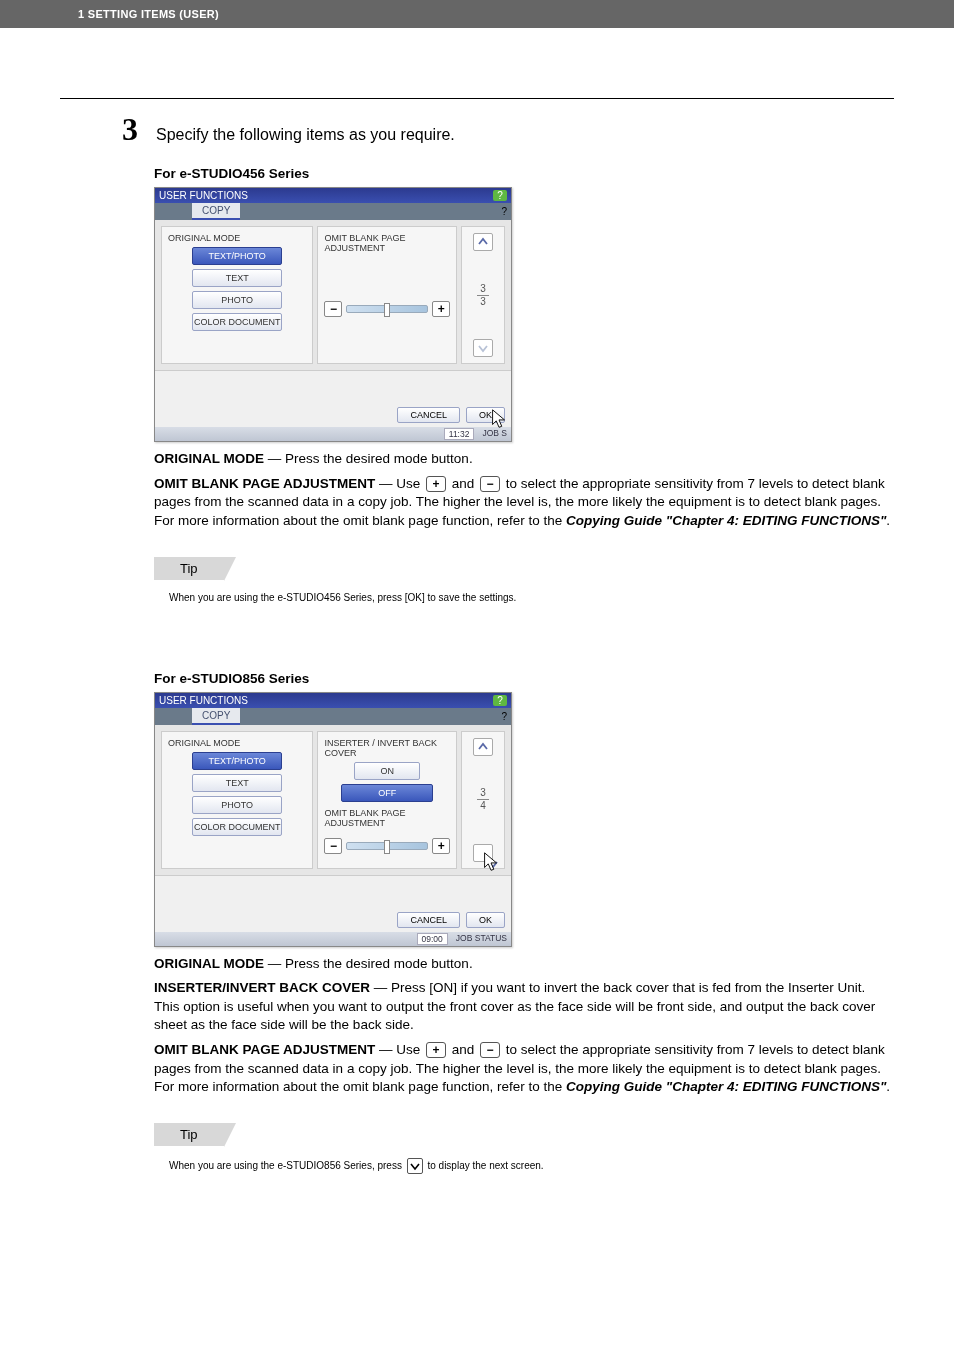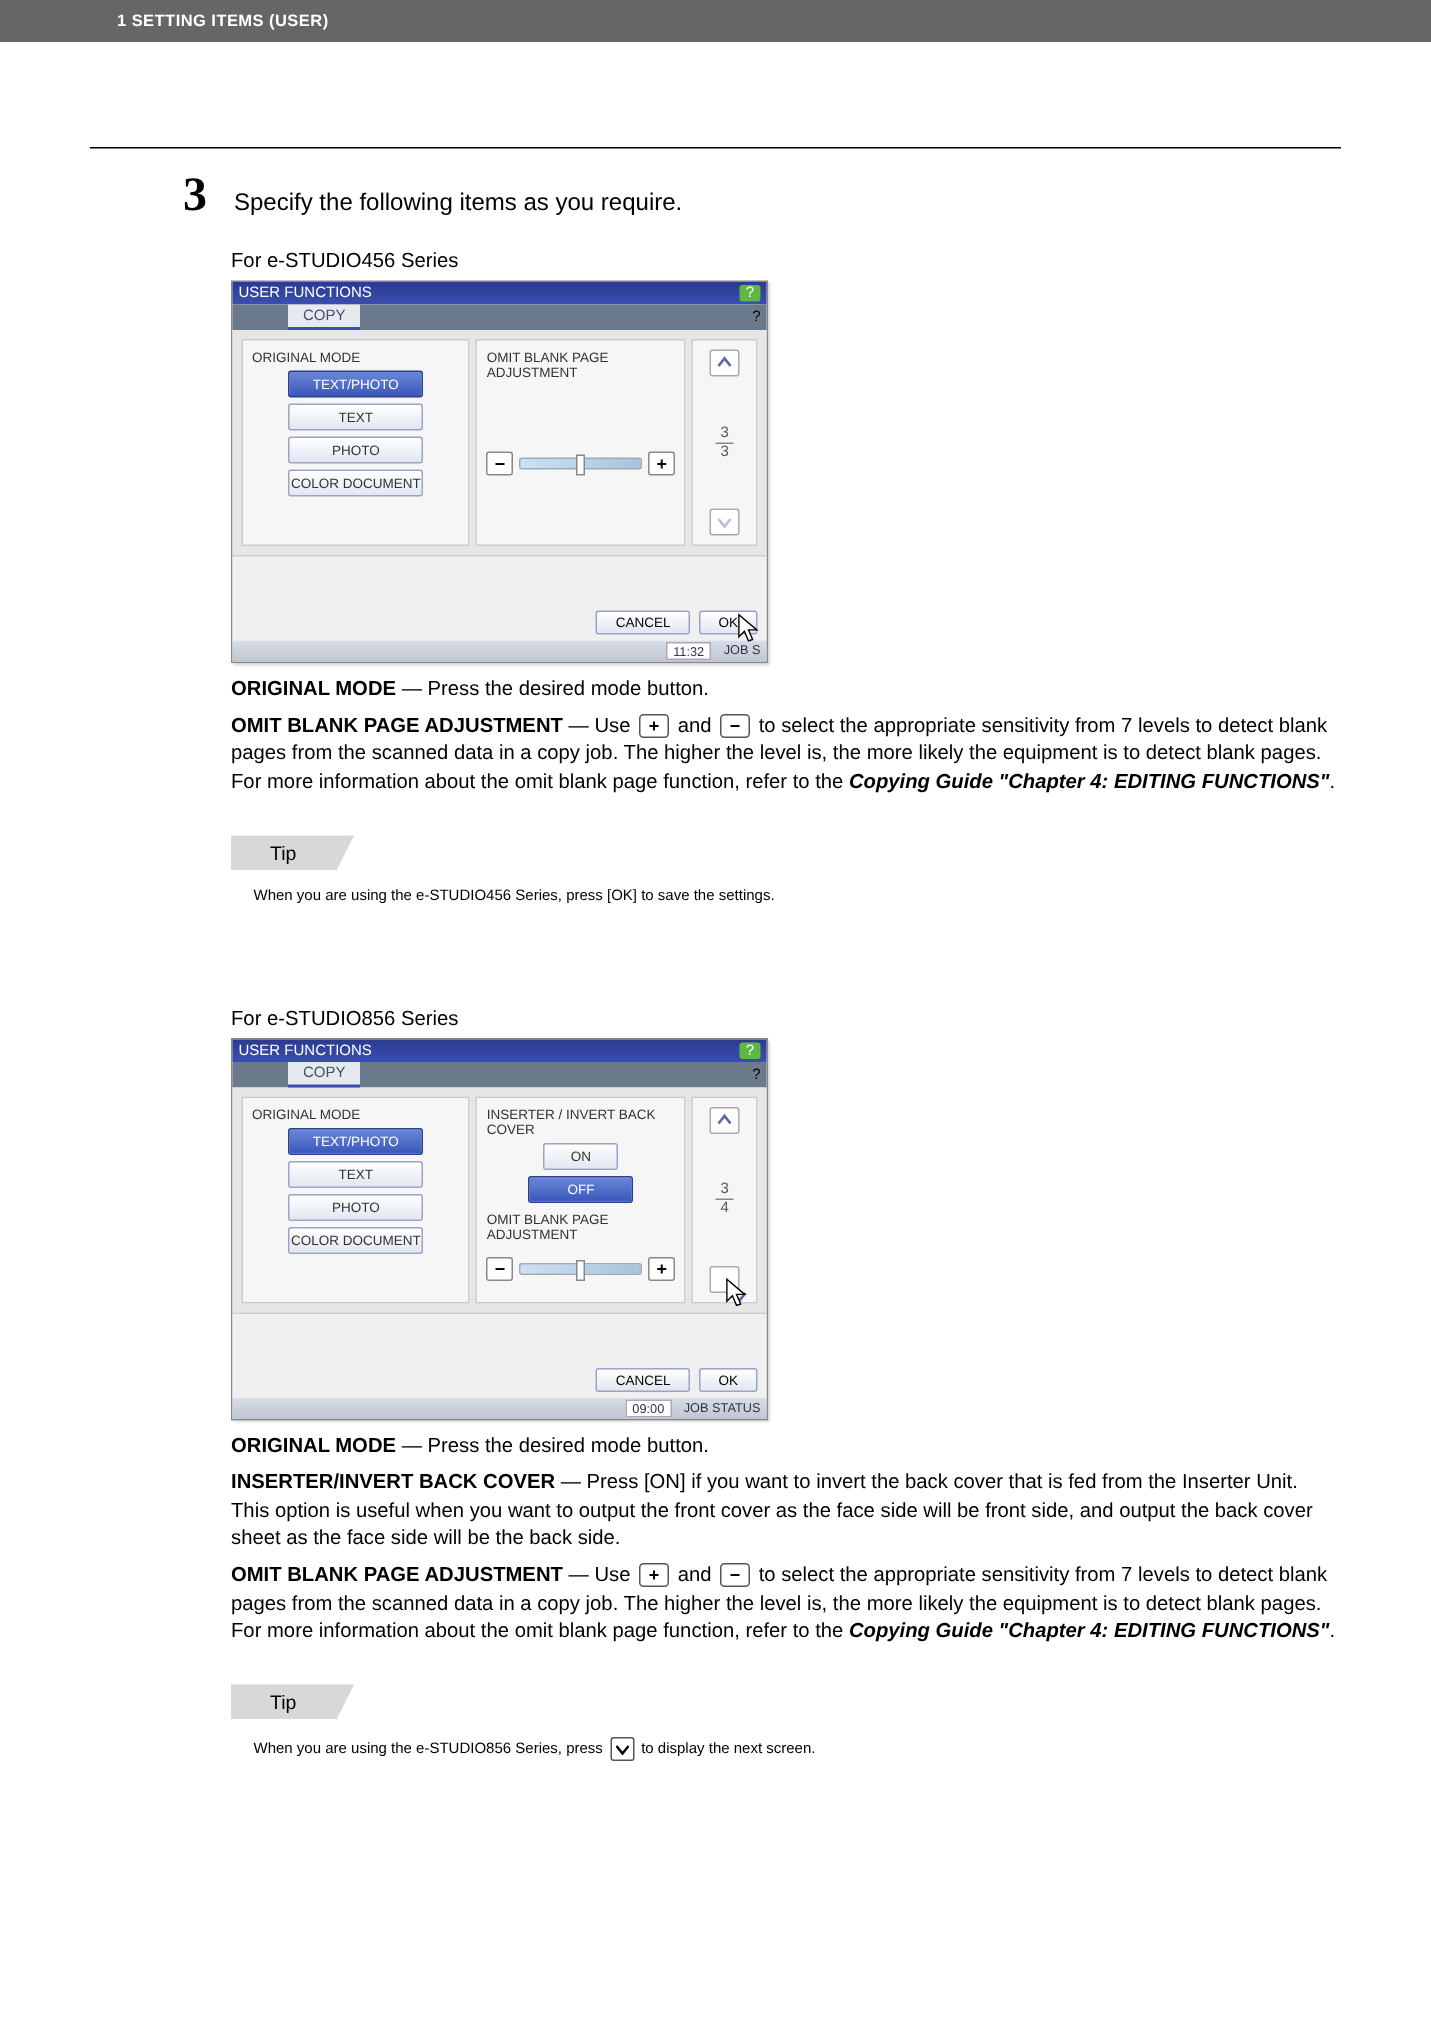--- a/index.html
+++ b/index.html
@@ -4,21 +4,21 @@
 <style>
   * { box-sizing: border-box; margin: 0; padding: 0; }
   body { font-family: Arial, Helvetica, sans-serif; background: #fff; color: #000; width: 954px; }
   .header-band { background: #666; color: #fff; padding: 8px 0 8px 78px; font-size: 11px; font-weight: bold; letter-spacing: 0.3px; }
   .main { padding: 30px 60px 30px 60px; }
   .rule { border-top: 1px solid #000; margin: 40px 0 12px 0; }
   .step-row { display: flex; align-items: baseline; gap: 18px; margin-bottom: 18px; }
   .step-num { font-family: "Times New Roman", serif; font-size: 32px; font-weight: bold; margin-left: 62px; }
   .step-text { font-size: 16px; font-weight: normal; }
   .indent1 { margin-left: 94px; }
-  .subhead { font-weight: normal; font-size: 13.5px; margin: 12px 0 6px 0; }
+  .subhead { font-weight: bold; font-size: 13.5px; margin: 12px 0 6px 0; }
   .bodytext { font-size: 13.5px; line-height: 1.38; margin: 6px 0; }
   .bold { font-weight: bold; }
   .bolditalic { font-weight: bold; font-style: italic; }
   .tipbox { display: inline-block; background: #d8d8d8; padding: 4px 26px 4px 26px; position: relative; font-size: 13px; margin: 20px 0 8px 0; }
   .tipbox::after { content: ""; position: absolute; right: -12px; top: 0; width: 0; height: 0; border-top: 0 solid transparent; border-bottom: 24px solid transparent; border-left: 12px solid #d8d8d8; }
   .tipbody { font-size: 10px; margin: 4px 0 22px 15px; }
 
   
   .panel { width: 358px; border: 1px solid #888; margin: 6px 0 8px 0; font-size: 10px; box-shadow: 1px 1px 2px rgba(0,0,0,.2); }
   .panel .titlebar { background: linear-gradient(#2c3a8f,#3a4fb0); color:#fff; display:flex; justify-content:space-between; align-items:center; padding:2px 4px; font-size:10px; }
@@ -153,22 +153,22 @@
       <div class="canvas">
         <div class="col leftcol">
           <div class="lbl">ORIGINAL MODE</div>
           <span class="btn sel">TEXT/PHOTO</span>
           <span class="btn">TEXT</span>
           <span class="btn">PHOTO</span>
           <span class="btn">COLOR DOCUMENT</span>
         </div>
         <div class="col">
           <div class="lbl">INSERTER / INVERT BACK COVER</div>
-          <span class="btn" style="width:50px">ON</span>
-          <span class="btn sel" style="width:70px">OFF</span>
+          <span class="btn" style="width:66px">ON</span>
+          <span class="btn sel" style="width:92px">OFF</span>
           <div class="lbl" style="margin-top:6px">OMIT BLANK PAGE ADJUSTMENT</div>
           <div class="sliderrow">
             <div class="sqbtn">−</div>
             <div class="slider">
                 <div class="knob"></div>
               </div>
             <div class="sqbtn">+</div>
           </div>
         </div>
         <div class="col rightcol">

